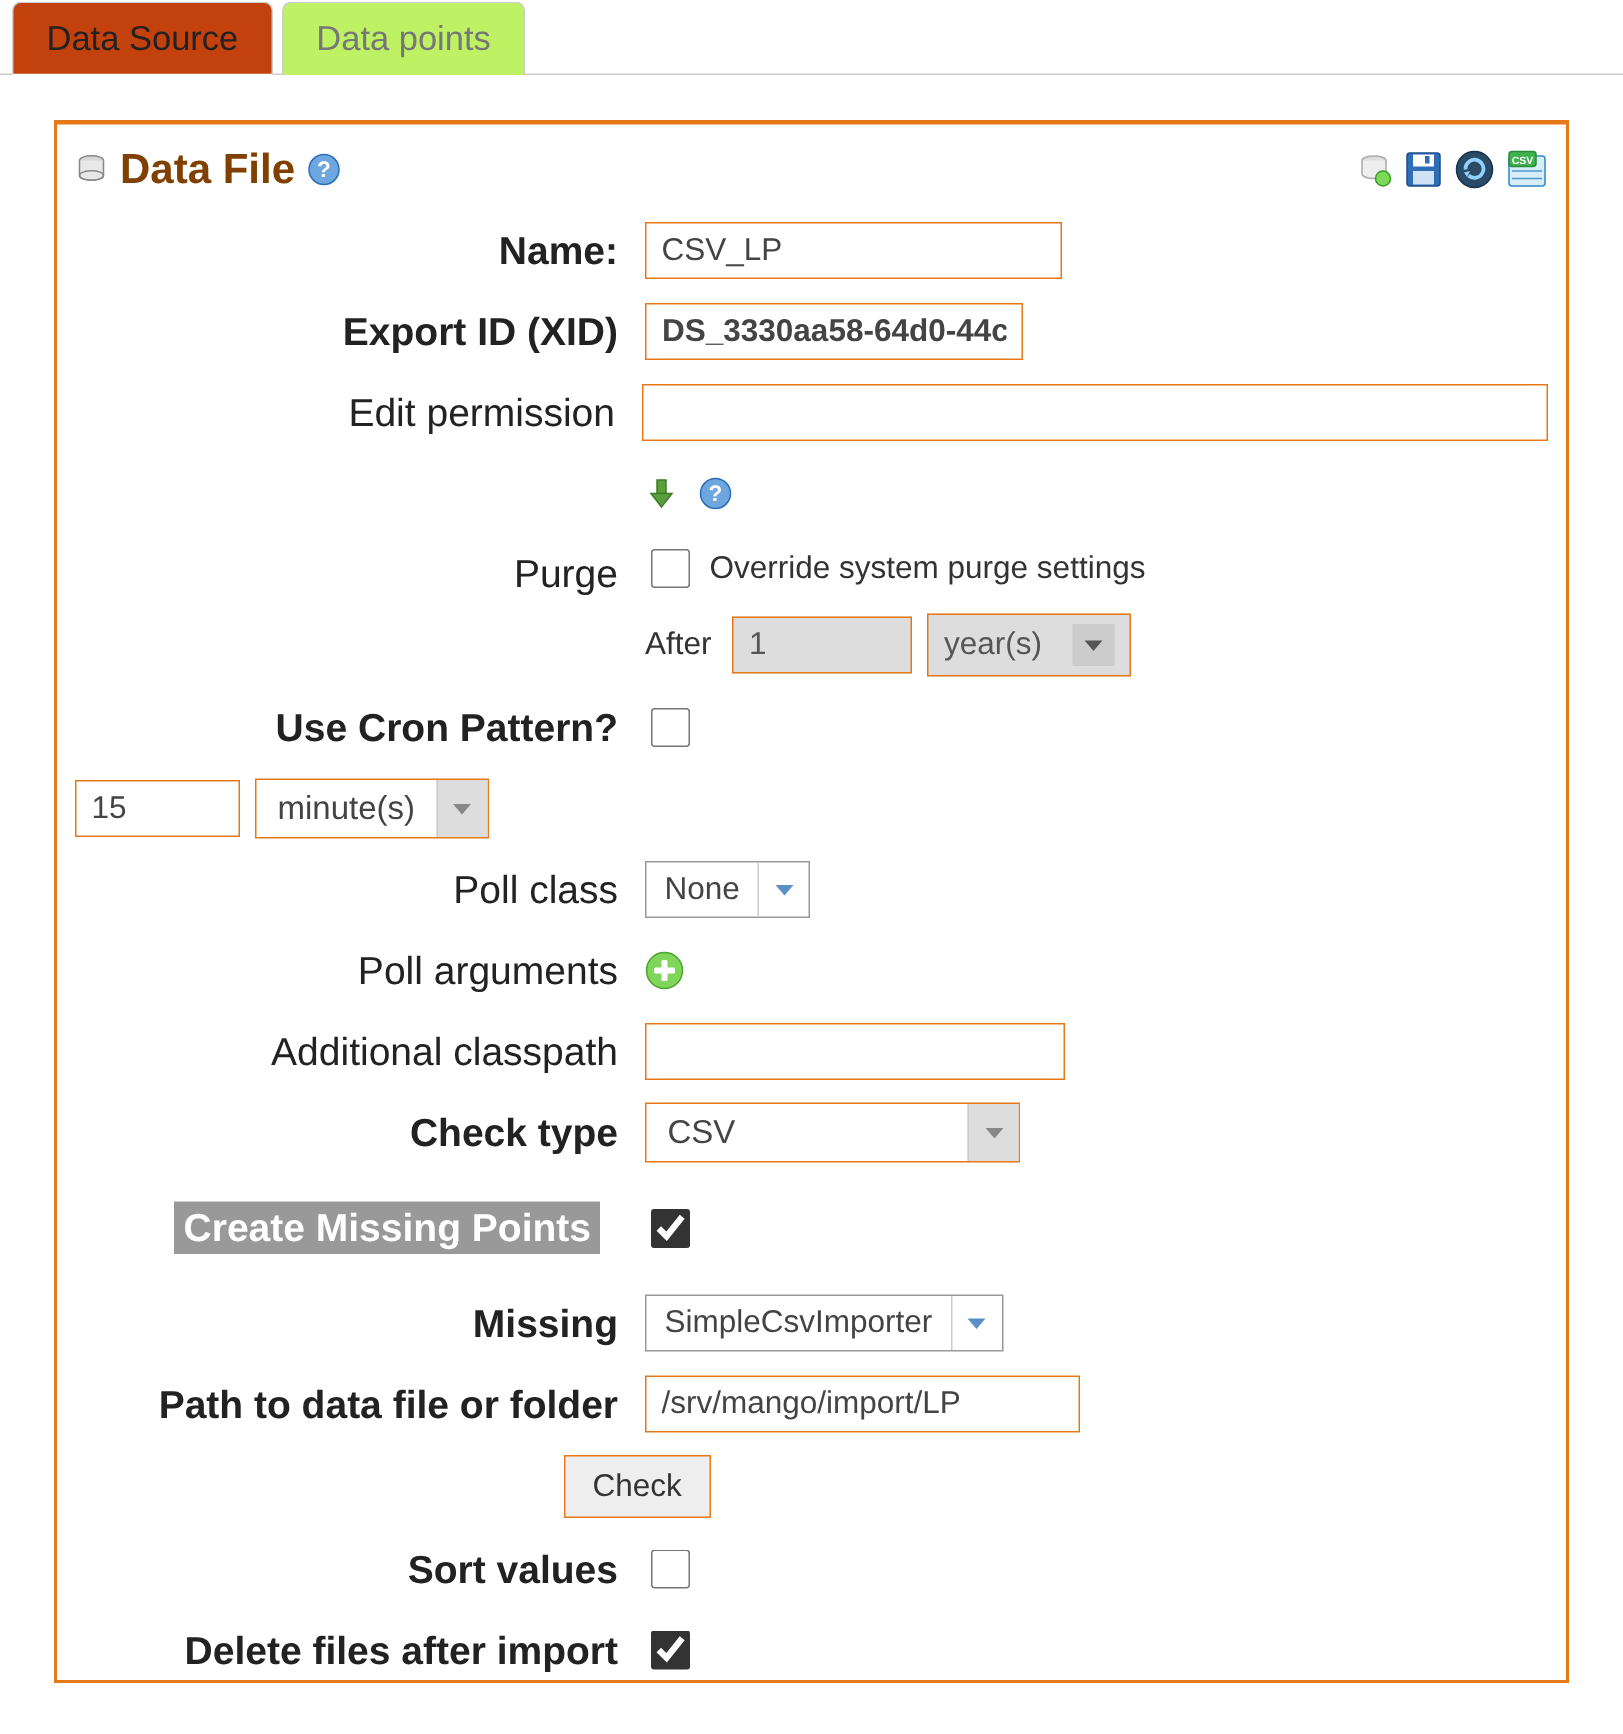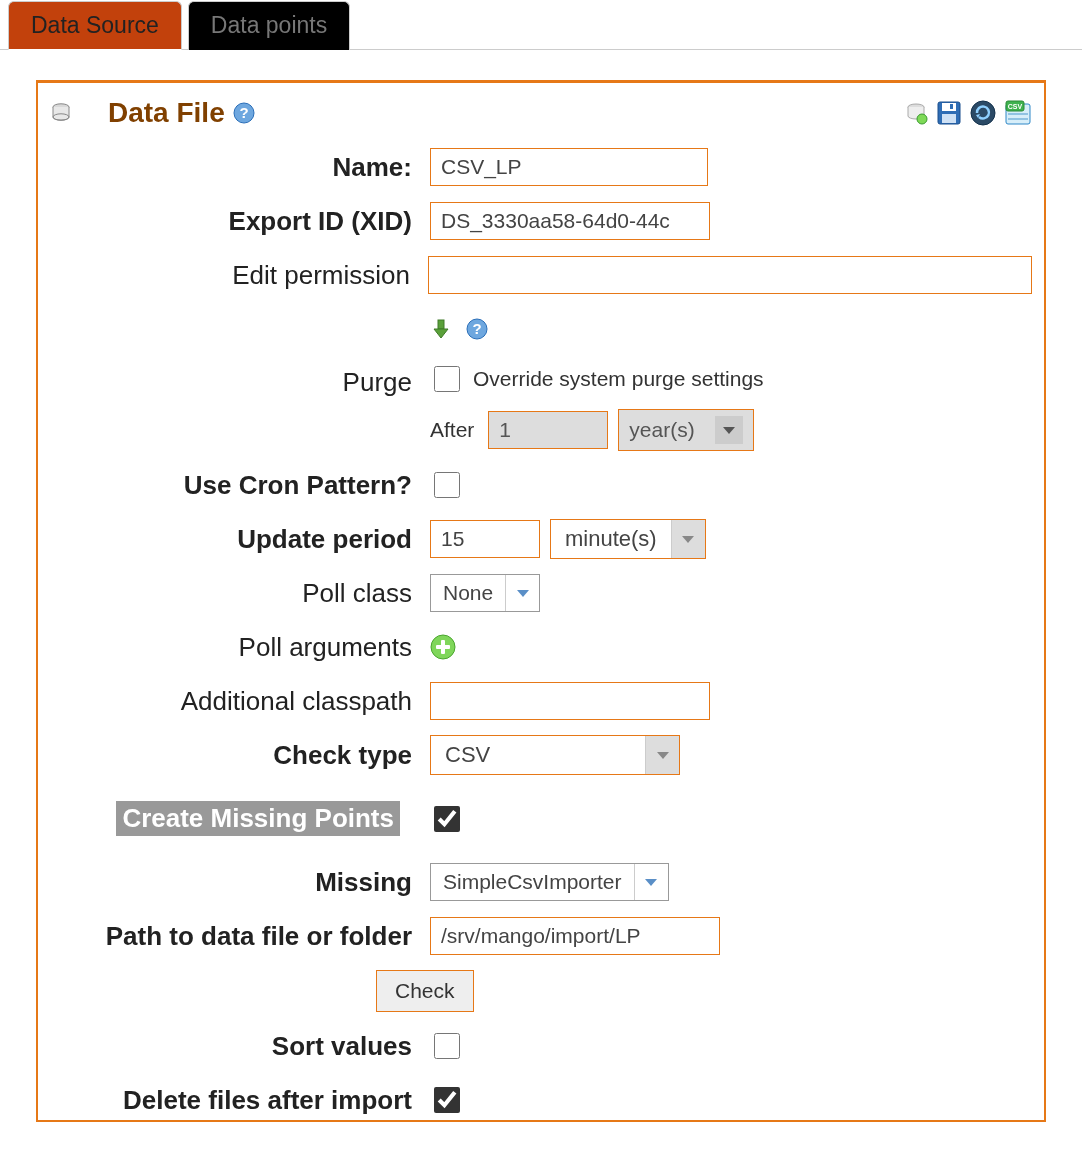--- a/index.html
+++ b/index.html
@@ -14,21 +14,21 @@
     display: flex;
     border-bottom: 1px solid #ccc;
     padding: 0 8px;
   }
   .tab {
     padding: 10px 22px;
     border: 1px solid #ccc;
     border-bottom: none;
     border-radius: 6px 6px 0 0;
     margin-right: 6px;
-    background: #000000;
+    background: #bef264;
     color: #777;
     cursor: pointer;
     font-size: 23px;
     position: relative;
     top: 1px;
   }
   .tab.active {
     background: #c2410c;
     color: #222;
     border-bottom: 1px solid #fff;
@@ -47,21 +47,20 @@
   }
   .panel-title-wrap {
     display: flex;
     align-items: center;
     gap: 8px;
   }
   .panel-title {
     font-weight: bold;
     font-size: 28px;
     color: #804000;
-    margin-left: 28px;
   }
   .icon {
     display: inline-flex;
     align-items: center;
     justify-content: center;
   }
   .header-icons {
     display: flex;
     gap: 8px;
     align-items: center;
@@ -98,21 +97,21 @@
   }
   input[type="text"].orange {
     border: 1.5px solid #e67817;
     padding: 6px 10px;
     font-size: 21px;
     background: #fff;
     color: #444;
     font-family: inherit;
   }
   .w-small { width: 278px; }
-  .w-med { width: 280px; }
+  .w-med { width: 252px; font-weight: bold; }
   .w-large { width: 604px; }
   .w-num { width: 110px; }
   .w-classpath { width: 280px; }
   input[type="checkbox"].big {
     width: 26px;
     height: 26px;
     accent-color: #333;
   }
   .chk-label {
     font-size: 21px;
@@ -335,21 +334,20 @@
   </div>
 
   <div class="form-row">
     <div class="form-label bold">Use Cron Pattern?</div>
     <div class="form-control">
       <input type="checkbox" class="big" style="">
     </div>
   </div>
 
   <div class="form-row">
-    <div class="form-label bold">Update period</div>
     <div class="form-control">
       <input type="text" class="orange w-num" value="15" style="">
       <div class="select-orange">
         <span class="sel-text">minute(s)</span>
         <span class="sel-caret">
             <span class="caret-down gray"></span>
           </span>
       </div>
     </div>
   </div>

